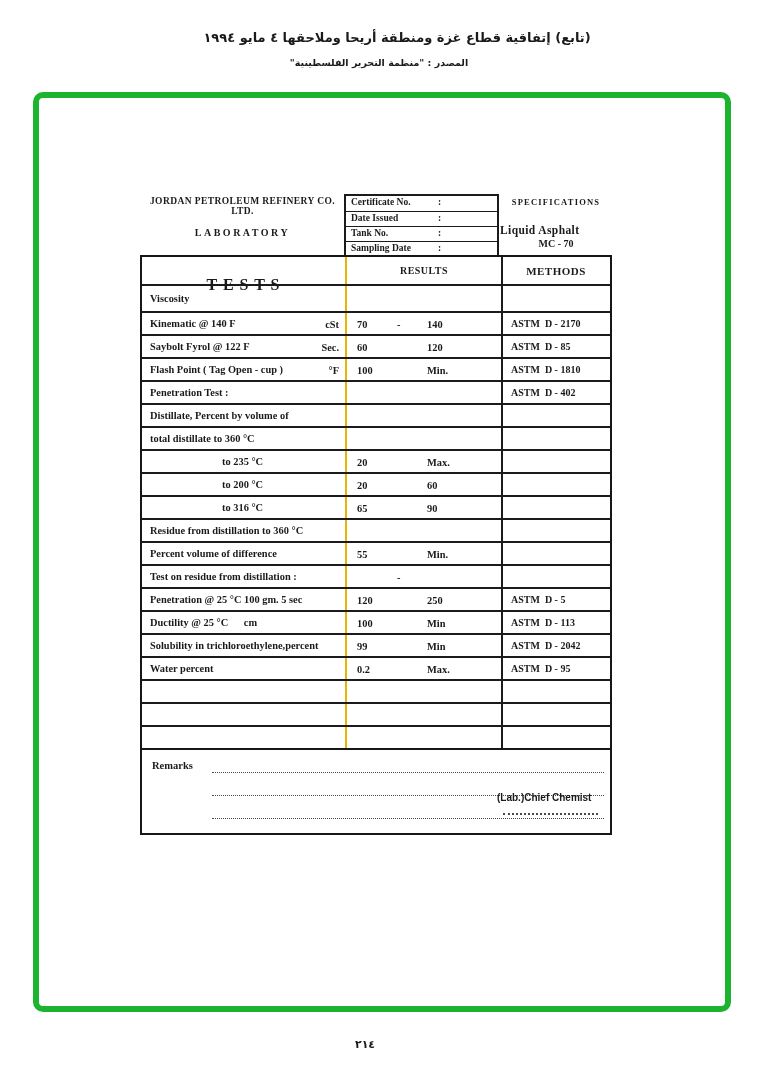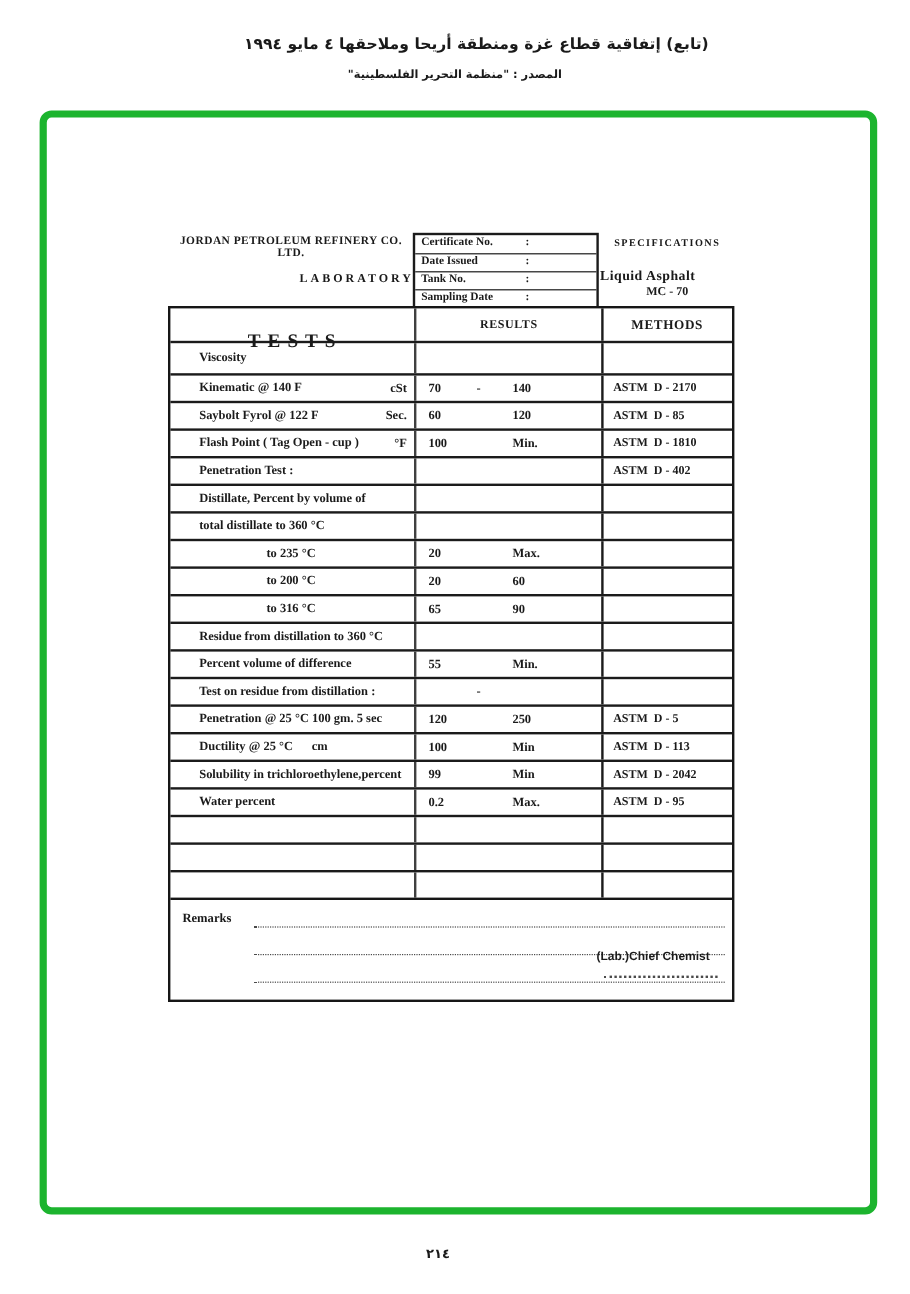--- a/index.html
+++ b/index.html
@@ -15,21 +15,21 @@
   .ar-source{top:57px;left:0;width:758px;text-align:center;
     font-family:"DejaVu Sans",sans-serif;font-weight:bold;font-size:9.5px;}
 
   
   .frame{left:33px;top:92px;width:698px;height:920px;box-sizing:border-box;
     border:6px solid #1cb42e;border-radius:10px;}
 
   
   .company{left:140px;top:196px;width:205px;text-align:center;
     font-weight:bold;font-size:9.5px;letter-spacing:.4px;}
-  .laboratory{left:140px;top:227px;width:205px;text-align:right;
+  .laboratory{left:140px;top:227px;width:205px;text-align:center;
     font-weight:bold;font-size:10px;letter-spacing:2.5px;}
   .cert-box{left:344px;top:194px;width:155px;box-sizing:border-box;
     border:2px solid #1b1b1b;}
   .cert-row{box-sizing:border-box;height:15px;position:relative;
     padding-left:5px;font-size:9.5px;font-weight:bold;line-height:13px;}
   .cert-row + .cert-row{border-top:1.8px solid #1b1b1b;}
   .cert-colon{position:absolute;left:92px;top:0;}
   .specs{left:500px;top:197px;width:112px;text-align:center;
     font-weight:bold;font-size:8.5px;letter-spacing:1.2px;}
   .product{left:500px;top:224px;width:112px;
@@ -39,23 +39,23 @@
 
   
   .ptable{left:140px;top:255px;width:472px;box-sizing:border-box;
     border:2.5px solid #161616;background:#fff;}
   .trow{display:flex;height:21px;border-top:2px solid #1b1b1b;
     font-size:10.4px;font-weight:bold;}
   .trow.tall{height:25px;}
   .trow.thead{height:27px;border-top:none;}
   .cell{box-sizing:border-box;position:relative;display:flex;align-items:center;
     white-space:nowrap;}
-  .c-tests{width:203px;padding-left:24px;}
+  .c-tests{width:203px;padding-left:8px;}
   .c-tests.indent{padding-left:80px;}
-  .c-results{width:156px;border-left:2px solid #404040;}
+  .c-results{width:156px;border-left:2px solid #eab308;}
   .c-methods{width:108px;border-left:2px solid #1b1b1b;padding-left:8px;font-size:10px;}
   .thead .c-tests{justify-content:center;padding-left:0;letter-spacing:1px;font-size:16px;margin-top:28px;}
   .thead .c-results{justify-content:center;font-size:10px;letter-spacing:.5px;}
   .thead .c-methods{justify-content:center;padding-left:0;font-size:11px;letter-spacing:.5px;}
   .unit{position:absolute;right:6px;top:50%;transform:translateY(-50%);}
   .r1{position:absolute;left:10px;top:50%;transform:translateY(-50%);}
   .rmid{position:absolute;left:50px;top:50%;transform:translateY(-50%);}
   .r2{position:absolute;left:80px;top:50%;transform:translateY(-50%);}
 
   

